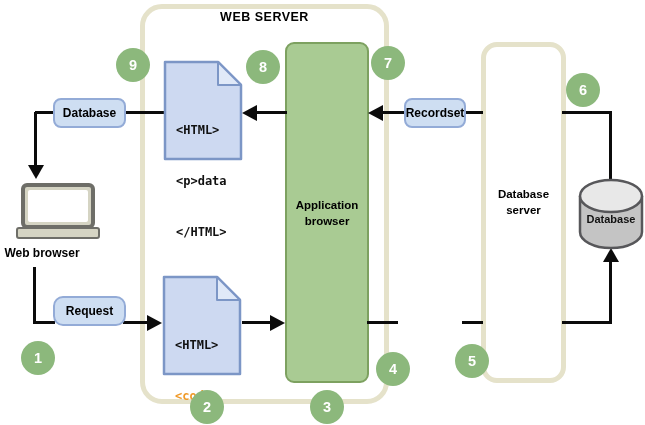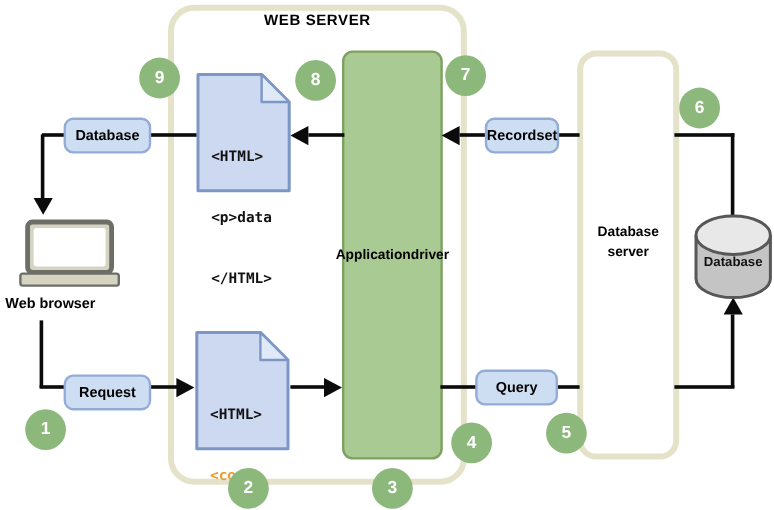--- a/index.html
+++ b/index.html
@@ -14,35 +14,35 @@
   }
   #webserver-box { left:140px; top:4px; width:249px; height:400px; border-radius:22px; }
   #driver-box    { left:481px; top:42px; width:85px; height:341px; border-radius:16px; }
   #webserver-title {
     position:absolute; left:140px; top:10px; width:249px; text-align:center;
     font-size:12.5px; font-weight:bold; letter-spacing:.5px; color:#000;
   }
   #appserver-box {
     position:absolute; left:285px; top:42px; width:84px; height:341px;
     background:#a9cb93; border:2px solid #7da160; border-radius:9px;
-    display:flex; flex-direction:row; align-items:center; justify-content:center;
+    display:flex; flex-direction:column; align-items:center; justify-content:center;
     font-size:11.5px; font-weight:bold; line-height:16px; color:#000;
   }
   .box-label-stack {
     position:absolute; left:0; width:100%; text-align:center;
     font-size:11.5px; font-weight:bold; line-height:16px; color:#000;
   }
   #driver-label { top:186px; }
   .tag {
     position:absolute; height:30px; background:#cedef2; border:2px solid #93abd7;
     border-radius:8px; display:flex; align-items:center; justify-content:center;
     font-size:12px; font-weight:bold; color:#000;
   }
   #tag-response  { left:53px;  top:98px;  width:73px; }
-  #tag-request   { left:53px;  top:312px; width:73px; }
+  #tag-request   { left:53px;  top:296px; width:73px;border-radius:10px; }
   #tag-recordset { left:404px; top:98px;  width:62px; }
   #tag-query     { left:396px; top:308px; width:69px; }
 
   .line { position:absolute; background:#0b0b0b; }
   .arrow { position:absolute; width:0; height:0; }
   .arrow-left  { border-top:8px solid transparent; border-bottom:8px solid transparent; border-right:15px solid #0b0b0b; }
   .arrow-right { border-top:8px solid transparent; border-bottom:8px solid transparent; border-left:15px solid #0b0b0b; }
   .arrow-down  { border-left:8px solid transparent; border-right:8px solid transparent; border-top:14px solid #0b0b0b; }
   .arrow-up    { border-left:8px solid transparent; border-right:8px solid transparent; border-bottom:14px solid #0b0b0b; }
 
@@ -95,21 +95,21 @@
 <body>
 
 <div id="canvas">
 
   <div class="frame" id="webserver-box"></div>
   <div class="frame" id="driver-box"></div>
   <div id="webserver-title">WEB SERVER</div>
 
   <div id="appserver-box">
     <span>Application</span>
-    <span>driver</span>
+    <span>browser</span>
   </div>
 
   <div class="box-label-stack" id="driver-label" style="left:481px; width:85px;">
     <div>Database</div>
     <div>server</div>
   </div>
 
   <div class="line" style="left:35px; top:111px; width:19px; height:3px;"></div>
   <div class="line" style="left:34px; top:112px; width:3px; height:54px;"></div>
   <div class="arrow arrow-down" style="left:28px; top:165px;"></div>
@@ -130,21 +130,20 @@
   <div class="arrow arrow-right" style="left:270px; top:315px;"></div>
   <div class="line" style="left:367px; top:321px; width:31px; height:3px;"></div>
   <div class="line" style="left:462px; top:321px; width:21px; height:3px;"></div>
   <div class="line" style="left:562px; top:321px; width:50px; height:3px;"></div>
   <div class="line" style="left:609px; top:262px; width:3px; height:61px;"></div>
   <div class="arrow arrow-up" style="left:603px; top:248px;"></div>
 
   <div class="tag" id="tag-response">Database</div>
   <div class="tag" id="tag-request">Request</div>
   <div class="tag" id="tag-recordset">Recordset</div>
-  <div class="tag" id="tag-query">Query</div>
 
   <div class="doc" id="doc-response">
     <svg width="80" height="101" viewBox="0 0 80 101">
       <path d="M2 2 L55 2 L78 25 L78 99 L2 99 Z" fill="#cdd9f1" stroke="#7c96c6" stroke-width="2.5" stroke-linejoin="round"></path>
       <path d="M55 2 L55 25 L78 25 Z" fill="#e0e9f8" stroke="#7c96c6" stroke-width="2" stroke-linejoin="round"></path>
     </svg>
     <div class="doc-text">
       <div>&lt;HTML&gt;</div>
       <div>&lt;p&gt;data</div>
       <div>&lt;/HTML&gt;</div>

